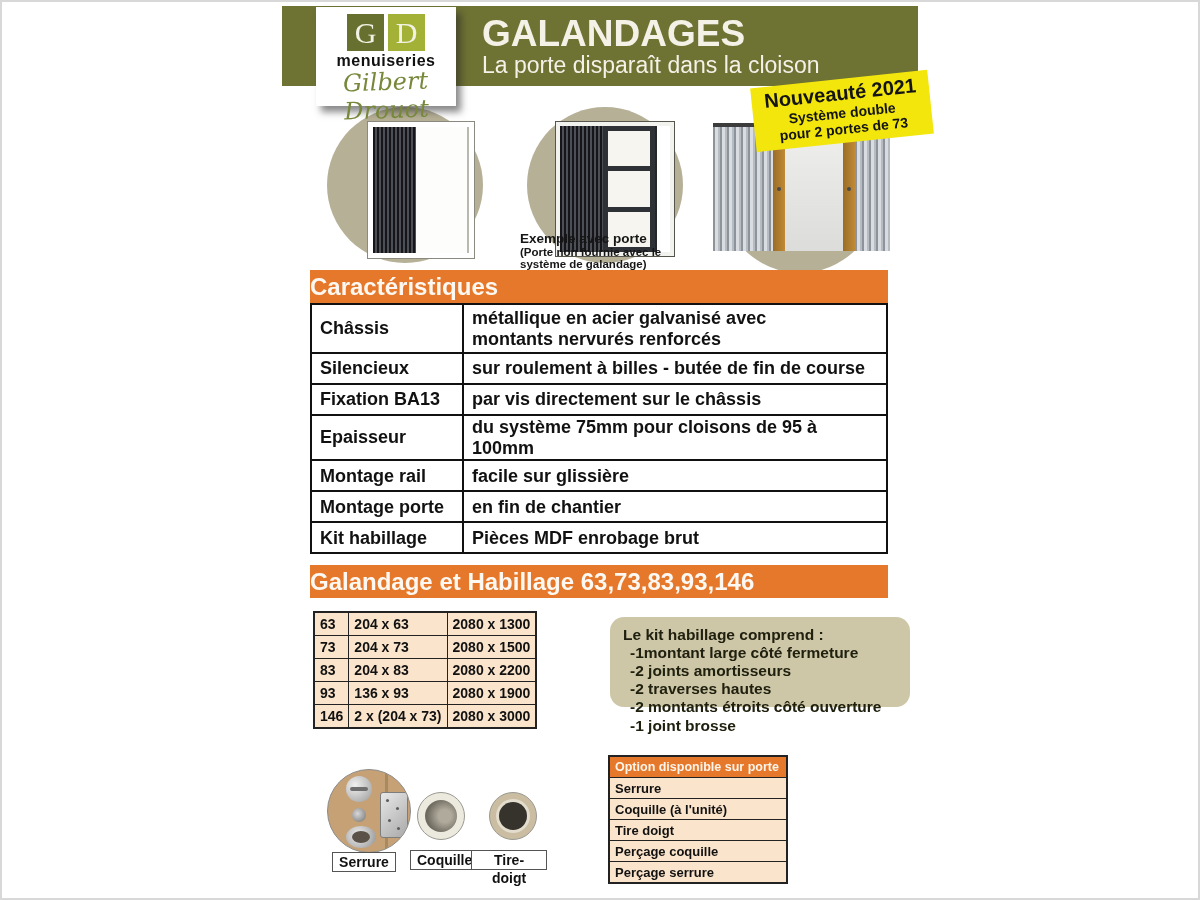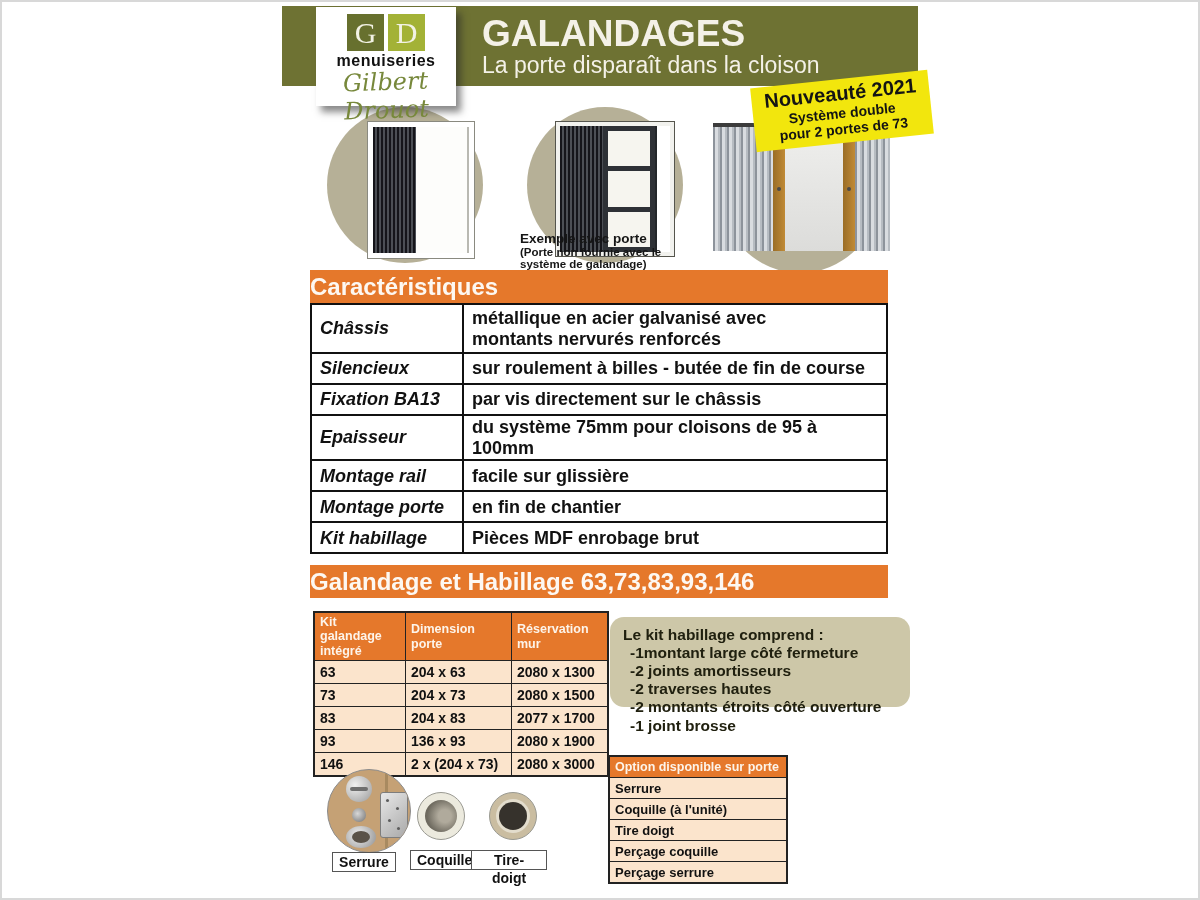--- a/index.html
+++ b/index.html
@@ -54,21 +54,21 @@
   .cap-n{font-size:11.5px;font-weight:bold;line-height:1.05;}
 
   
   .orange-bar{position:absolute;left:310px;width:578px;height:33px;background:#e5782b;color:#fdf8f2;
               font-size:24px;font-weight:bold;line-height:33px;box-sizing:border-box;}
   .bar1{top:270px;}
   .bar2{top:565px;}
   .char-table{position:absolute;left:310px;top:303px;width:578px;border-collapse:collapse;}
   .char-table td{border:2px solid #111;font-size:18px;font-weight:bold;color:#111;
                  padding:1px 8px;vertical-align:middle;line-height:1.15;}
-  .char-table .lbl{width:134px;font-style:italic;}
+  .char-table .lbl{width:134px;}
   .char-table tr{height:31px;}
   .char-table tr.tall{height:49px;}
 
   
   .gal-table{position:absolute;left:313px;top:611px;border-collapse:collapse;border:2px solid #222;}
   .gal-table th{background:#e5782b;color:#fdf4ea;font-size:12.5px;font-weight:bold;text-align:left;
                 padding:2px 5px;border:1px solid #222;line-height:1.15;vertical-align:middle;}
   .gal-table td{background:#fbe4cc;color:#111;font-size:14px;font-weight:bold;padding:1px 5px;
                 border:1px solid #222;height:20px;}
   .gal-c1{width:80px;} .gal-c2{width:95px;} .gal-c3{width:85px;}
@@ -203,39 +203,34 @@
     <tr>
       <td class="lbl">Kit habillage</td>
       <td>Pièces MDF enrobage brut</td>
     </tr>
   </tbody>
     </table>
 
   <div class="orange-bar bar2">Galandage et Habillage 63,73,83,93,146</div>
   <table class="gal-table">
     <tbody>
-        <tr>
-      <th class="gal-c1">Kit galandage intégré</th>
-      <th class="gal-c2">Dimension porte</th>
-      <th class="gal-c3">Réservation mur</th>
-    </tr>
     <tr>
       <td>63</td>
       <td>204 x 63</td>
       <td>2080 x 1300</td>
     </tr>
     <tr>
       <td>73</td>
       <td>204 x 73</td>
       <td>2080 x 1500</td>
     </tr>
     <tr>
       <td>83</td>
       <td>204 x 83</td>
-      <td>2077 x 1700</td>
+      <td>2080 x 2200</td>
     </tr>
     <tr>
       <td>93</td>
       <td>136 x 93</td>
       <td>2080 x 1900</td>
     </tr>
     <tr>
       <td>146</td>
       <td>2 x (204 x 73)</td>
       <td>2080 x 3000</td>

